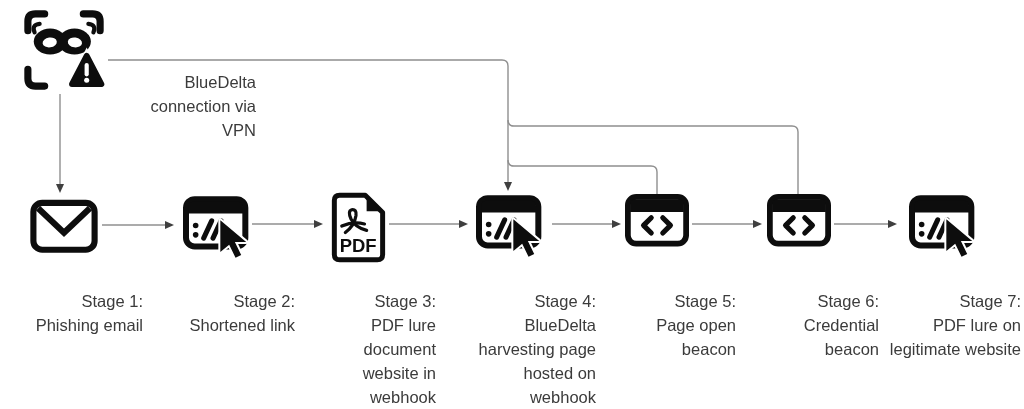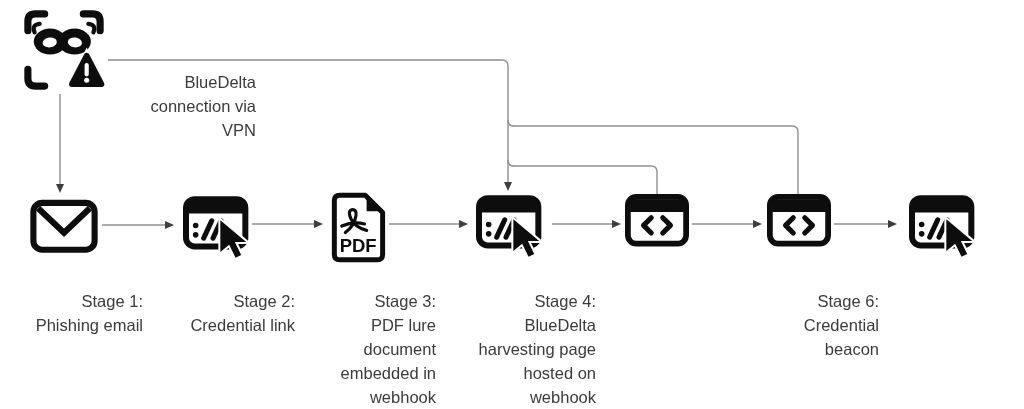--- a/index.html
+++ b/index.html
@@ -86,52 +86,58 @@
   <svg class="icon" style="left:30px;top:198px;width:68px;height:56px" viewBox="0 0 100 82">
       <use href="#sym-envelope"></use>
     </svg>
   <div class="lbl" style="left:-17px;top:289px">Stage 1:
 Phishing email</div>
 
   <svg class="icon" style="left:183px;top:196px;width:72px;height:67px" viewBox="0 0 108 100">
       <use href="#sym-browser-link"></use>
     </svg>
   <div class="lbl" style="left:135px;top:289px">Stage 2:
-Credential link</div>
+Shortened link</div>
 
   <svg class="icon" style="left:326px;top:192px;width:60px;height:71px" viewBox="0 0 84 100">
     <path d="M19 4.5 H55 L79.5 29 V88 Q79.5 95.5 72 95.5 H19 Q11.5 95.5 11.5 88 V12 Q11.5 4.5 19 4.5 Z" fill="#ffffff" class="ink-stroke" style="stroke-width:7;stroke-linejoin:round"></path>
     <path d="M57 7 L77 27 L57 27 Z" class="ink"></path>
     <path d="M27 57 Q40 47 42 33 Q43 24 36 25 Q30 27 35 38 Q41 50 57 54" class="ink-stroke" style="stroke-width:4.5;stroke-linecap:round"></path>
     <path d="M22 48 Q38 41 54 45" class="ink-stroke" style="stroke-width:4.5;stroke-linecap:round"></path>
     <text x="45" y="84" text-anchor="middle" font-size="26" font-weight="bold" font-family="Liberation Sans, sans-serif" fill="#0d0d0d">PDF</text>
   </svg>
   <div class="lbl" style="left:276px;top:289px">Stage 3:
 PDF lure
 document
-embedded in
+website in
 webhook</div>
 
   <svg class="icon" style="left:476px;top:195px;width:72px;height:67px" viewBox="0 0 108 100">
       <use href="#sym-browser-link"></use>
     </svg>
   <div class="lbl" style="left:436px;top:289px">Stage 4:
 BlueDelta
 harvesting page
 hosted on
 webhook</div>
 
   <svg class="icon" style="left:625px;top:194px;width:64px;height:52.5px" viewBox="0 0 100 82">
       <use href="#sym-code-window"></use>
     </svg>
+  <div class="lbl" style="left:576px;top:289px">Stage 5:
+Page open
+beacon</div>
 
   <svg class="icon" style="left:767px;top:194px;width:64px;height:52.5px" viewBox="0 0 100 82">
       <use href="#sym-code-window"></use>
     </svg>
   <div class="lbl" style="left:719px;top:289px">Stage 6:
 Credential
 beacon</div>
 
   <svg class="icon" style="left:909px;top:195px;width:72px;height:67px" viewBox="0 0 108 100">
       <use href="#sym-browser-link"></use>
     </svg>
+  <div class="lbl" style="left:861px;top:289px">Stage 7:
+PDF lure on
+legitimate website</div>
 
 </div>
 
 </body></html>

